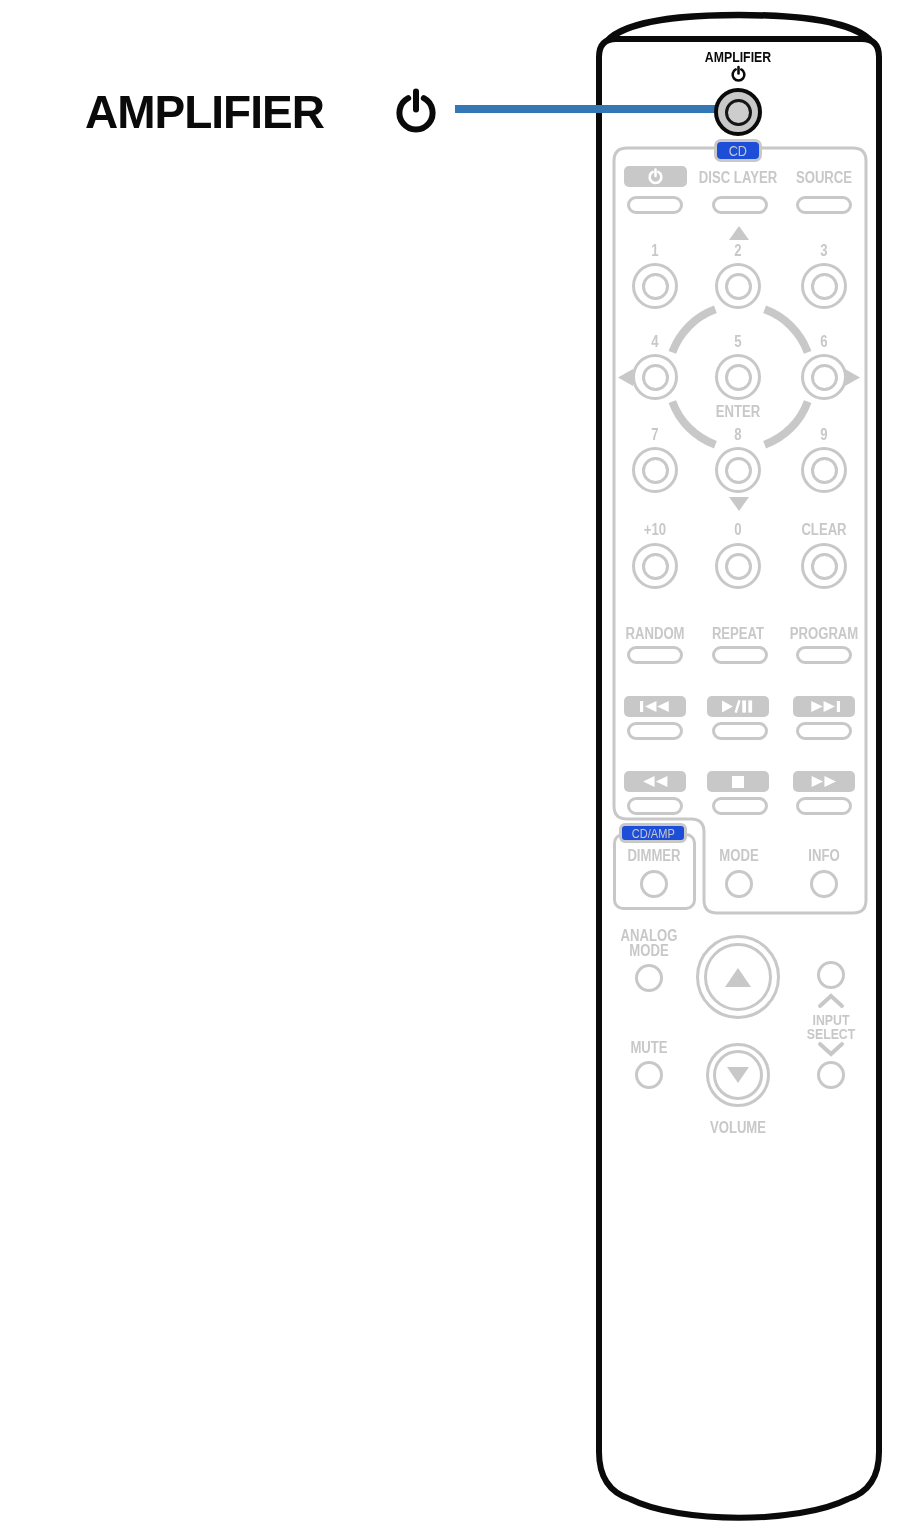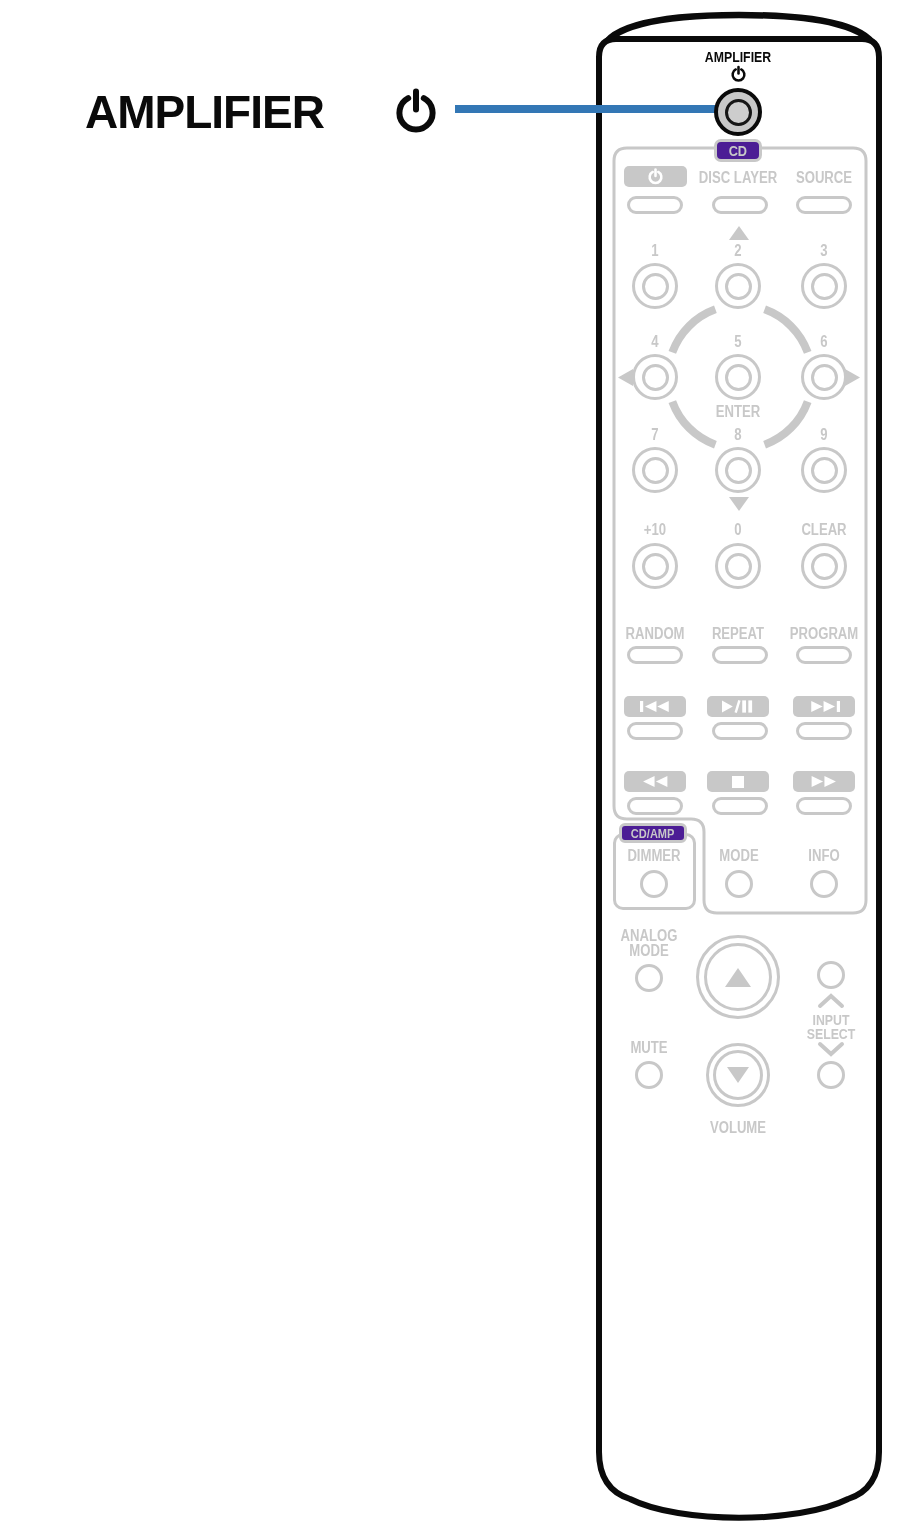--- a/index.html
+++ b/index.html
@@ -31,22 +31,22 @@
   .sbtn{position:absolute;width:28px;height:28px;border:3px solid var(--g);border-radius:50%;
         box-sizing:border-box;background:transparent;}
   .vol{position:absolute;border:3px solid var(--g);border-radius:50%;box-sizing:border-box;
        display:flex;align-items:center;justify-content:center;}
   .vol .in{border:3px solid var(--g);border-radius:50%;box-sizing:border-box;
            display:flex;align-items:center;justify-content:center;}
   .tri-up{width:0;height:0;border-left:13px solid transparent;border-right:13px solid transparent;
           border-bottom:19px solid var(--g);}
   .tri-dn{width:0;height:0;border-left:11px solid transparent;border-right:11px solid transparent;
           border-top:16px solid var(--g);}
-  .tag{position:absolute;border:3px solid var(--g);border-radius:7px;background:#4c1d95;box-sizing:border-box;
-       display:flex;align-items:center;justify-content:center;font-weight:bold;color:var(--g);}
+  .tag{position:absolute;border:3px solid var(--g);border-radius:7px;background:#1d4ed8;box-sizing:border-box;
+       display:flex;align-items:center;justify-content:center;font-weight:normal;color:var(--g);}
   .boxline{position:absolute;border:3px solid var(--g);border-radius:10px;box-sizing:border-box;background:transparent;}
   #callout-line{position:absolute;left:455px;top:105px;width:262px;height:8px;background:var(--accent);}
   #callout-title{position:absolute;left:85px;top:89px;width:310px;font-weight:bold;font-size:46px;
                  letter-spacing:-1px;line-height:46px;color:var(--ink);}
   #top-power{position:absolute;left:714px;top:88px;width:48px;height:48px;border:4px solid var(--ink);
              border-radius:50%;background:#c8c8c8;box-sizing:border-box;display:flex;align-items:center;justify-content:center;}
   #top-power .in{width:27px;height:27px;border:3px solid #161616;border-radius:50%;box-sizing:border-box;background:#cdcdcd;}
 </style>
 </head>
 <body>

